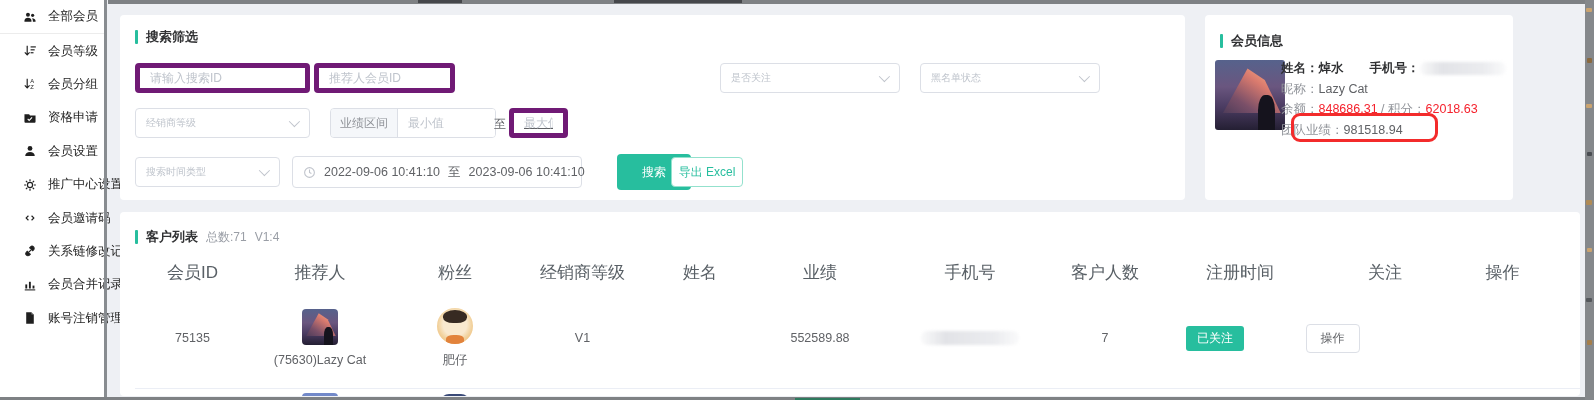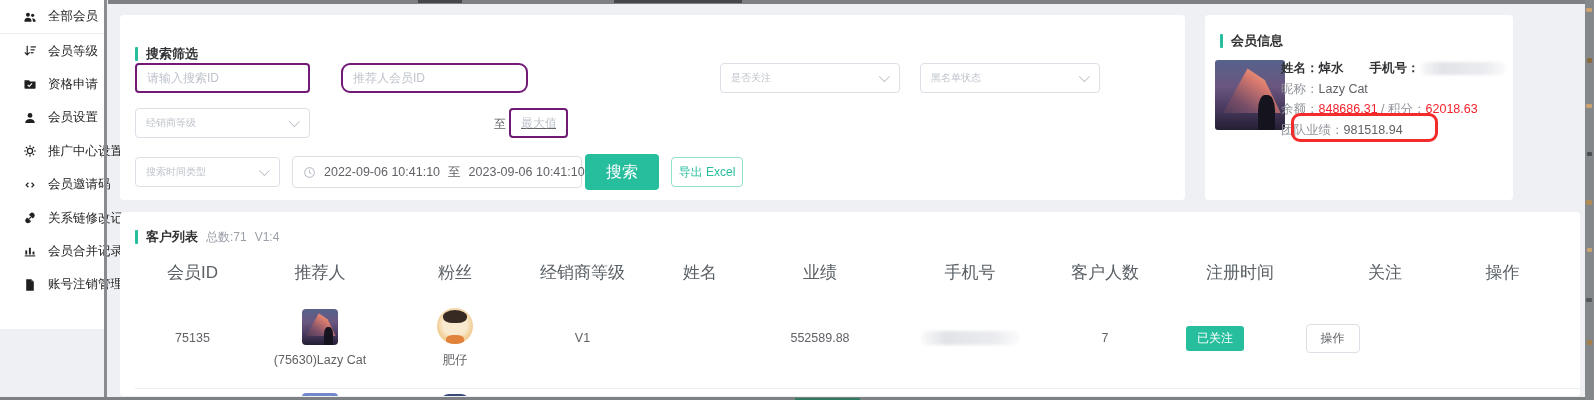--- a/index.html
+++ b/index.html
@@ -11,52 +11,52 @@
   }
   .card{position:absolute;background:#fff;border-radius:4px;}
 
   
   .strip{position:absolute;background:#7e8184;}
   .strip-mark{position:absolute;background:#45474b;}
   .minimap{position:absolute;left:1585px;top:0;width:9px;height:400px;background:#85888b;}
   .mm{position:absolute;border-radius:1px;}
 
   
-  .sidebar{position:absolute;left:0;top:0;width:104px;height:329px;background:#fff;}
+  .sidebar{position:absolute;left:0;top:0;width:104px;height:397px;background:#fff;}
   .side-item{height:33.4px;display:flex;align-items:center;padding-left:23px;gap:11px;cursor:pointer;}
   .side-item:first-child{border-bottom:1px solid #ececec;}
   .side-icon{width:14px;height:14px;color:#1f1f1f;display:flex;align-items:center;justify-content:center;flex:0 0 14px;}
   .side-icon svg{width:14px;height:14px;fill:currentColor;}
   .side-label{font-size:12.5px;color:#262626;white-space:nowrap;}
   .side-line{position:absolute;left:104px;top:0;width:3px;height:397px;background:#888c90;}
 
   
   .sec-title{display:flex;align-items:center;gap:8px;font-size:13px;font-weight:bold;color:#303133;}
   .sec-bar{width:3px;height:14px;background:#27be9e;border-radius:1px;}
 
   
-  .inp{position:absolute;height:30px;border:2px solid #701a75;border-radius:4px;font-size:12px;color:#606266;
+  .inp{position:absolute;height:30px;border:5px solid #701a75;border-radius:4px;font-size:12px;color:#606266;
        padding:0 10px;box-sizing:border-box;background:#fff;outline:none;font-family:inherit;}
   input::placeholder{color:#bfc4cc;}
   .sel{position:absolute;height:30px;border:1px solid #dcdfe6;border-radius:4px;display:flex;align-items:center;
        justify-content:space-between;padding:0 10px 0 10px;box-sizing:border-box;background:#fff;cursor:pointer;}
   .sel .ph{font-size:10px;color:#bfc4cc;}
   .chev{width:7px;height:7px;border-right:1.4px solid #c0c4cc;border-bottom:1.4px solid #c0c4cc;
         transform:rotate(45deg) translateY(-2px);margin-right:2px;}
   .range-group{position:absolute;display:flex;height:30px;border:1px solid #dcdfe6;border-radius:4px;
         box-sizing:border-box;overflow:hidden;background:#fff;}
   .range-label{background:#f5f7fa;color:#909399;font-size:12px;display:flex;align-items:center;
         padding:0 9px;border-right:1px solid #dcdfe6;white-space:nowrap;}
   .range-input{border:none;width:77px;font-size:12px;color:#606266;padding:0 10px;outline:none;font-family:inherit;}
   .to-label{position:absolute;font-size:12px;color:#606266;}
   .date-field{position:absolute;height:32px;border:1px solid #dcdfe6;border-radius:4px;display:flex;align-items:center;
         gap:8px;padding:0 10px;box-sizing:border-box;background:#fff;font-size:12.5px;color:#606266;white-space:nowrap;}
   .date-field svg{width:13px;height:13px;flex:0 0 13px;}
-  .btn-primary{position:absolute;background:#27be9e;color:#fff;border:none;border-radius:4px;font-size:16px;
-        cursor:pointer;font-family:inherit;}
+  .btn-primary{position:absolute;background:#27be9e;color:#fff;border:none;border-radius:4px;font-size:12px;
+        cursor:pointer;font-family:inherit;margin-left:32px;}
   .btn-outline{position:absolute;background:#fff;color:#27be9e;border:1px solid #93e1cd;border-radius:4px;
         font-size:12px;cursor:pointer;font-family:inherit;}
 
   
   .avatar-big{position:absolute;left:10px;top:45px;width:70px;height:70px;border-radius:3px;overflow:hidden;}
   .mountain{background:linear-gradient(180deg,#56628c 0%,#6a567f 38%,#4a3b61 68%,#241f33 100%);position:relative;overflow:hidden;}
   .mountain::before{content:'';position:absolute;left:6%;top:12%;width:88%;height:64%;
         background:linear-gradient(215deg,#ffb184 5%,#d97a6e 35%,#7a4f68 70%,#4a3a58 100%);
         clip-path:polygon(46% 0,6% 100%,100% 100%,74% 26%);}
   .mountain::after{content:'';position:absolute;right:15%;bottom:-2%;width:24%;height:52%;background:#15131d;
@@ -133,20 +133,30 @@
           <rect x="13" y="4" width="9" height="2"></rect>
           <rect x="13" y="9" width="7" height="2"></rect>
           <rect x="13" y="14" width="5" height="2"></rect>
         </svg>
       </span>
       <span class="side-label">会员等级</span>
     </div>
     <div class="side-item">
       <span class="side-icon">
         <svg viewBox="0 0 24 24">
+          <path d="M6.2 3h2v13.2l2.4-2.4 1.4 1.4-4.8 4.8-4.8-4.8 1.4-1.4 2.4 2.4z"></path>
+          <text x="12.5" y="10.5" font-size="10" fill="currentColor">A</text>
+          <text x="12.5" y="21" font-size="10" fill="currentColor">Z</text>
+        </svg>
+      </span>
+      <span class="side-label">会员分组</span>
+    </div>
+    <div class="side-item">
+      <span class="side-icon">
+        <svg viewBox="0 0 24 24">
           <path d="M2.5 5.5h8l1.5 2h9.5v11a1.5 1.5 0 0 1-1.5 1.5H4a1.5 1.5 0 0 1-1.5-1.5z"></path>
           <path d="M8 13.5l2.6 2.6 5-5" fill="none" stroke="#fff" stroke-width="1.8"></path>
         </svg>
       </span>
       <span class="side-label">资格申请</span>
     </div>
     <div class="side-item">
       <span class="side-icon">
         <svg viewBox="0 0 24 24">
           <circle cx="12" cy="7.6" r="4.1"></circle>
@@ -199,39 +209,43 @@
           <path d="M5.5 2h9l4 4v16h-13z"></path>
           <path d="M14.5 2l4 4h-4z" fill="#fff" opacity="0.45"></path>
         </svg>
       </span>
       <span class="side-label">账号注销管理</span>
     </div>
   </nav>
 <div class="side-line"></div>
 
 <section class="card" style="left:120px;top:15px;width:1065px;height:185px;">
-  <div class="sec-title" style="position:absolute;left:15px;top:30px;">
+  <div class="sec-title" style="position:absolute;left:15px;top:13px;">
     <span class="sec-bar"></span>
     <span>搜索筛选</span>
   </div>
 
   <input class="inp" style="left: 15px; top: 48px; width: 175px;" placeholder="请输入搜索ID">
-  <input class="inp" style="left: 221px; top: 48px; width: 187px; border-radius: 9px;" placeholder="推荐人会员ID">
+  <input class="inp" style="left: 194px; top: 48px; width: 141px;" placeholder="推荐人会员ID">
   <div class="sel" style="left:600px;top:48px;width:180px;">
     <span class="ph">是否关注</span>
     <span class="chev"></span>
   </div>
   <div class="sel" style="left:800px;top:48px;width:180px;">
     <span class="ph">黑名单状态</span>
     <span class="chev"></span>
   </div>
 
   <div class="sel" style="left:15px;top:93px;width:175px;">
     <span class="ph">经销商等级</span>
     <span class="chev"></span>
+  </div>
+  <div class="range-group" style="left:210px;top:93px;">
+    <span class="range-label">业绩区间</span>
+    <input class="range-input" placeholder="最小值" style="">
   </div>
   <span class="to-label" style="left:374px;top:101px;">至</span>
   <input class="inp" style="left: 389px; top: 93px; width: 59px; text-decoration: underline;" placeholder="最大值">
 
   <div class="sel" style="left:15px;top:142px;width:145px;">
     <span class="ph">搜索时间类型</span>
     <span class="chev"></span>
   </div>
   <div class="date-field" style="left:172px;top:141px;width:290px;">
     <svg viewBox="0 0 24 24" fill="none" stroke="#c0c4cc" stroke-width="2">

